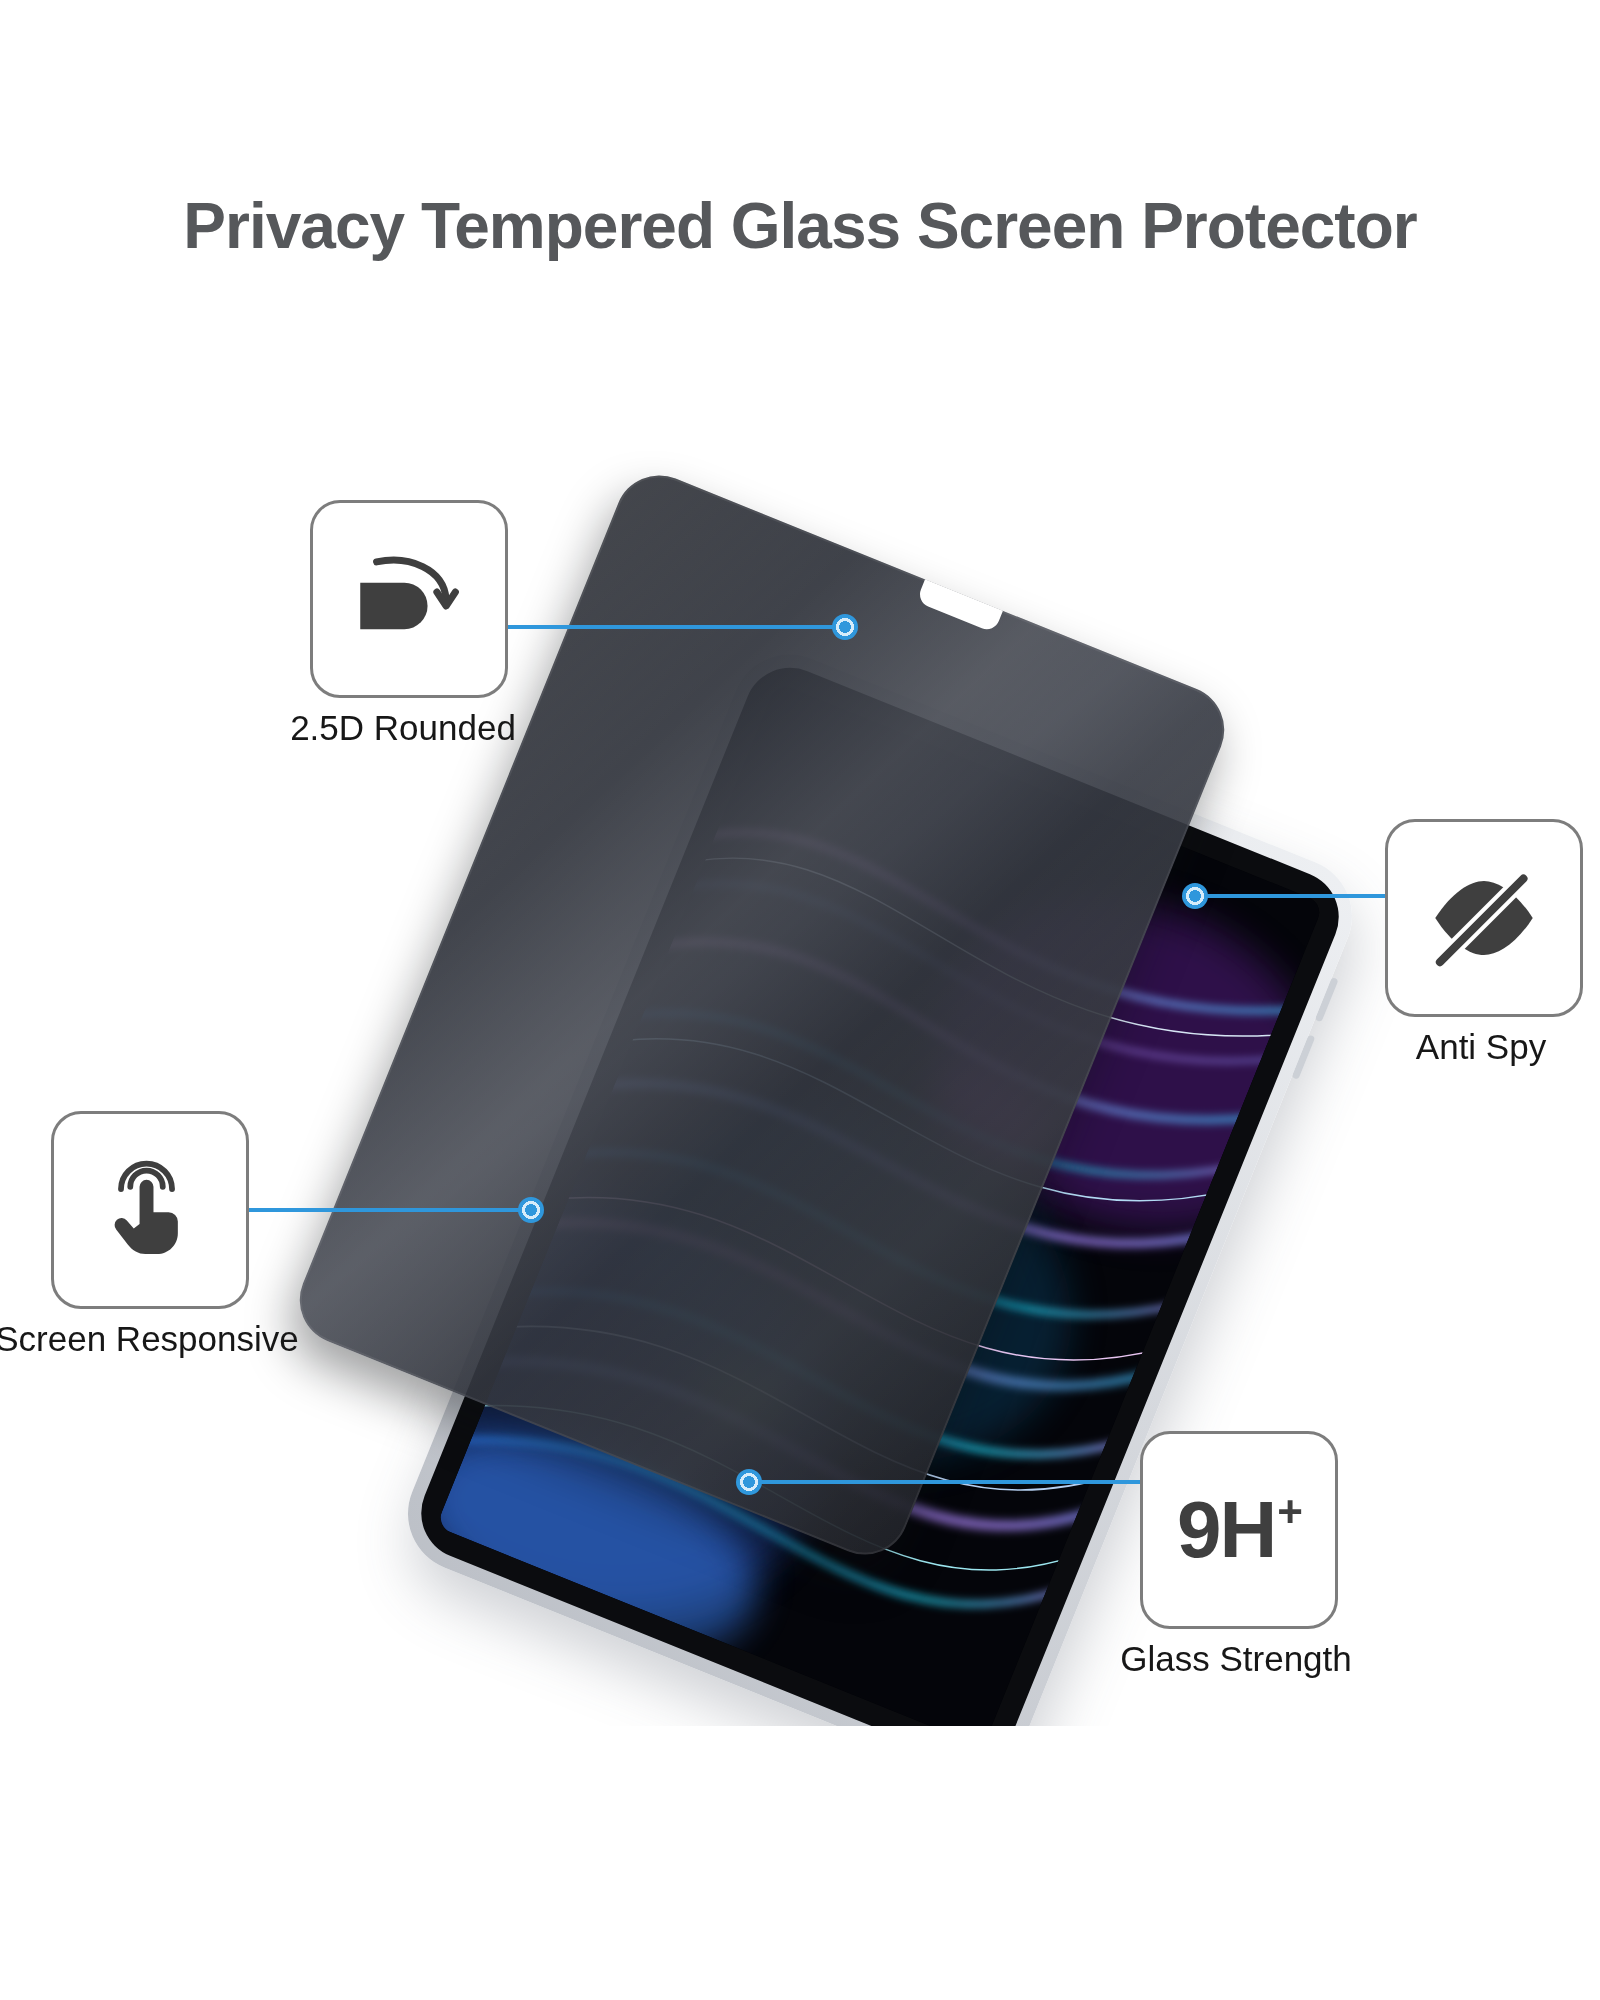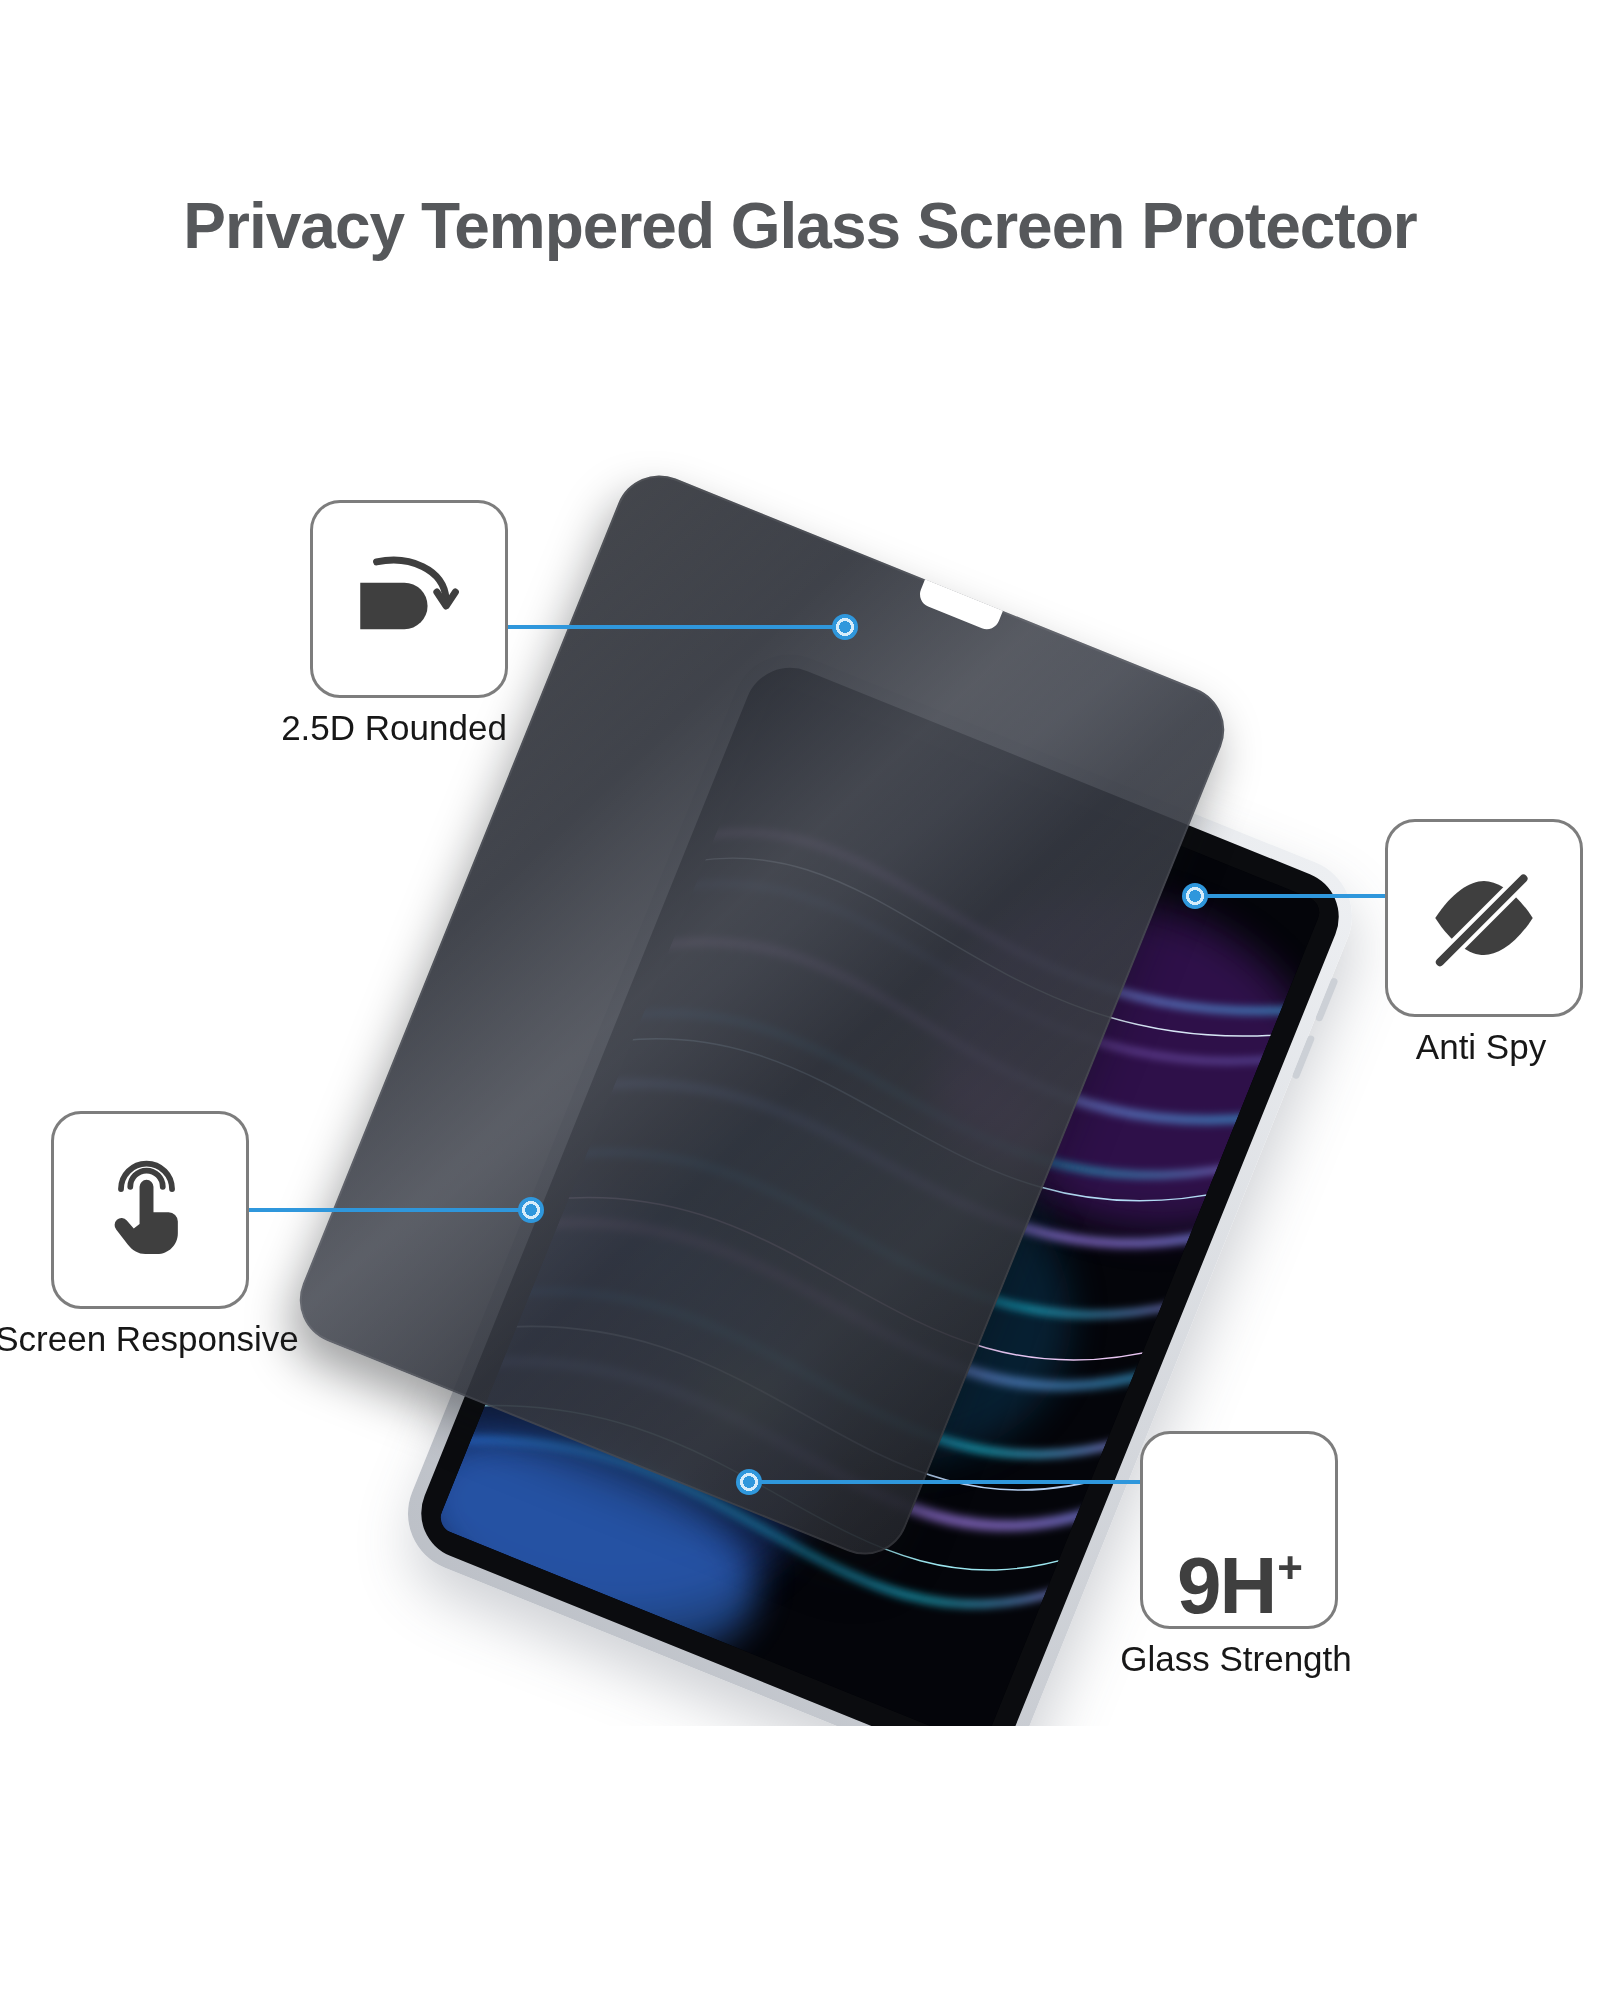--- a/index.html
+++ b/index.html
@@ -59,30 +59,30 @@
   .dot{
     position:absolute;width:26px;height:26px;border-radius:50%;z-index:45;
     background:radial-gradient(circle at 50% 50%,#2f97dc 0 6px,#d6ecfa 6px 9px,#2f97dc 9px 13px);
   }
   .nineh{font-size:80px;font-weight:600;color:#3f3f3f;letter-spacing:-2px;line-height:1;}
   .nineh .plus{display:inline-block;font-size:44px;font-weight:600;transform:translateY(-30px);margin-left:2px;}
 
   .c1{left:310px;top:500px;}
   .c2{left:1385px;top:819px;}
   .c3{left:51px;top:1111px;}
-  .c4{left:1140px;top:1431px;align-items:flex-end;}
+  .c4{left:1140px;top:1431px;}
   .l1{left:502px;top:625px;width:343px;}
   .l2{left:1195px;top:894px;width:190px;}
   .l3{left:243px;top:1208px;width:288px;}
   .l4{left:749px;top:1480px;width:391px;}
   .d1{left:832px;top:614px;}
   .d2{left:1182px;top:883px;}
   .d3{left:518px;top:1197px;}
   .d4{left:736px;top:1469px;}
-  .fl1{left:394px;top:708px;text-align:center;}
+  .fl1{left:403px;top:708px;text-align:center;}
   .fl2{left:1481px;top:1027px;}
   .fl3{left:147px;top:1319px;}
   .fl4{left:1236px;top:1639px;}
 </style>
 </head>
 <body>
 
 <div class="canvas">
 
   <h1 class="title">Privacy Tempered Glass Screen Protector</h1>

